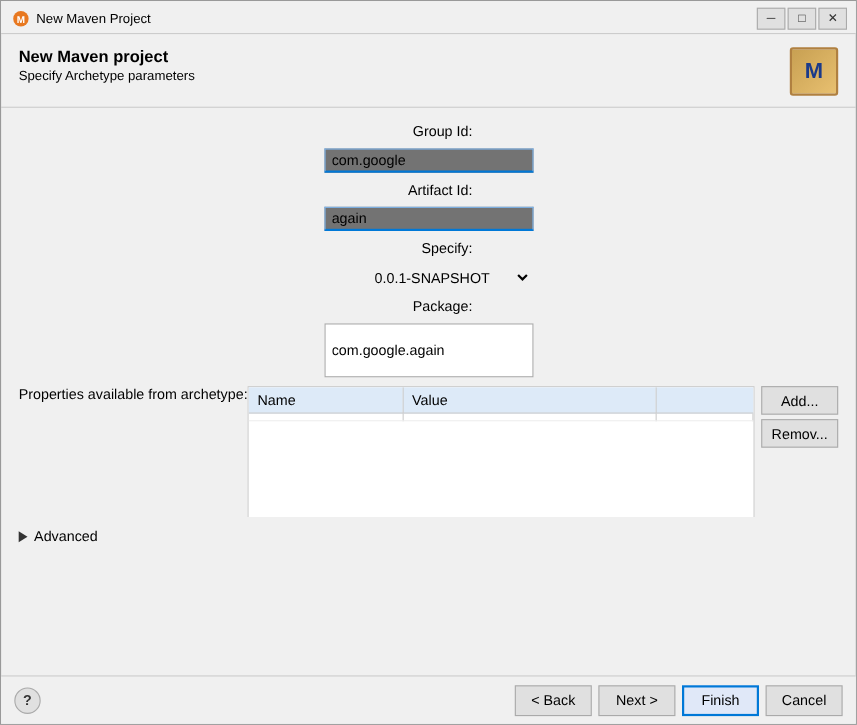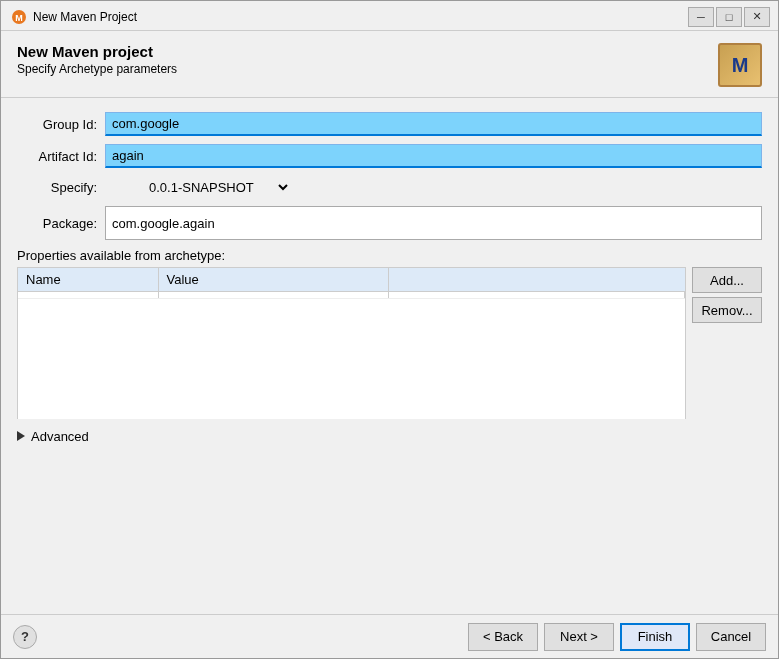--- a/index.html
+++ b/index.html
@@ -107,36 +107,37 @@
     .form-area {
       padding: 14px 16px 0 16px;
       display: flex;
       flex-direction: column;
       gap: 8px;
     }
     .form-row {
       display: flex;
       align-items: center;
       gap: 8px;
+      flex-direction: column;
     }
     .form-label {
       width: 80px;
       text-align: right;
       font-size: 13px;
       color: #000;
       flex-shrink: 0;
     }
     .form-input {
       flex: 1;
       height: 24px;
       border: 1px solid #7eb4ea;
       border-bottom: 2px solid #0078d7;
       padding: 2px 6px;
       font-size: 13px;
-      background: #7dd3fc;
+      background: #737373;
       outline: none;
     }
     .form-input-readonly {
       flex: 1;
       height: 24px;
       border: 1px solid #aaa;
       padding: 16px 6px;
       font-size: 13px;
       background: #fff;
       outline: none;
@@ -149,21 +150,20 @@
       outline: none;
       cursor: pointer;
       height: 22px;
       min-width: 150px;
       margin-left: 36px;
     }
     .properties-section {
       padding: 8px 16px 0 16px;
       flex: 1;
       display: flex;
-      flex-direction: column;
       overflow: hidden;
     }
     .properties-label {
       font-size: 13px;
       color: #000;
       margin-bottom: 4px;
     }
     .properties-container {
       display: flex;
       flex: 1;

